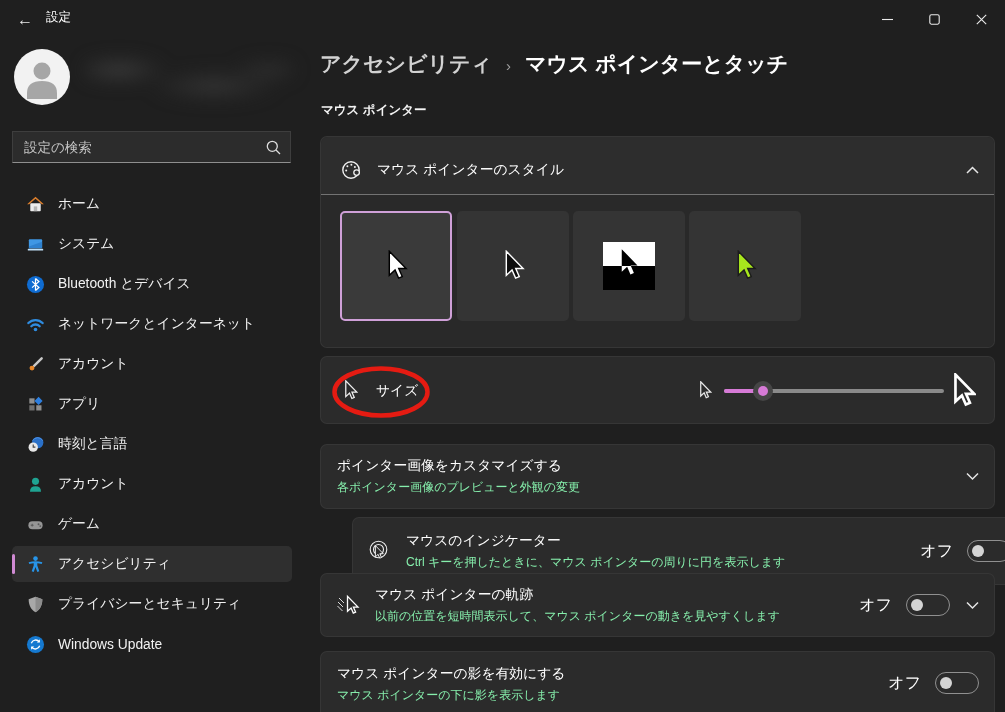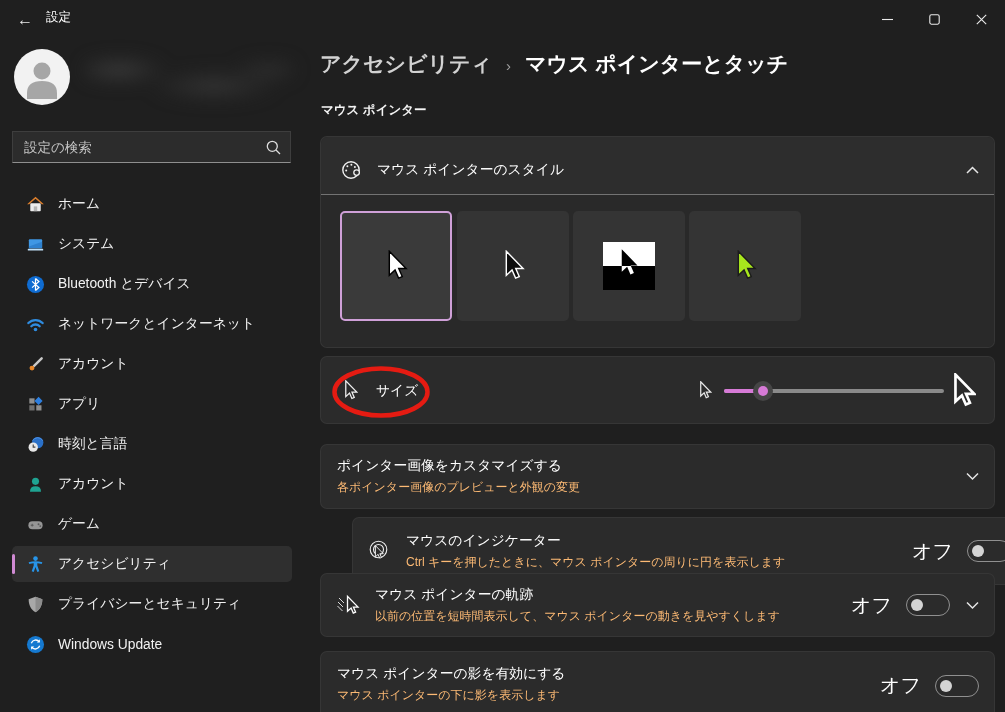--- a/index.html
+++ b/index.html
@@ -50,23 +50,23 @@
   .breadcrumb .sep { color:#a0a0a0; font-size:15px; font-weight:normal; padding-top:3px; }
   .breadcrumb .current { color:#ffffff; }
   .section-label { position:absolute; left:321px; top:102px; font-size:12.5px; font-weight:bold; color:#f4f4f4; }
 
   
   .card { position:absolute; left:320px; width:675px; background:#2b2b2b;
     border:1px solid rgba(255,255,255,.055); border-radius:7px; }
   .row { display:flex; align-items:center; height:100%; padding:0 15px 0 16px; gap:14px; }
   .texts { display:flex; flex-direction:column; gap:4px; }
   .row-title { font-size:13.8px; color:#fff; }
-  .row-sub { font-size:12px; color:#fdba74; }
+  .row-sub { font-size:12px; color:#86efac; }
   .right-group { margin-left:auto; display:flex; align-items:center; gap:14px; }
-  .toggle-label { font-size:20px; color:#fff; }
+  .toggle-label { font-size:16px; color:#fff; }
   .toggle { width:44px; height:22px; border:1px solid #909090; border-radius:11px; position:relative; }
   .toggle .knob { position:absolute; left:4px; top:4px; width:12px; height:12px; border-radius:50%; background:#d4d4d4; }
 
   
   .style-card { top:136px; height:212px; }
   .card-header { height:58px; background:#2d2d2d; border-radius:7px 7px 0 0;
     border-bottom:1px solid #737373; display:flex; align-items:center; gap:15px; padding:9px 15px 0 19px; }
   .card-content { position:relative; height:152px; background:#292929; border-radius:0 0 7px 7px; }
   .tile { position:absolute; top:16px; width:112px; height:110px; background:#343434; border-radius:5px;
     display:flex; align-items:center; justify-content:center; }

